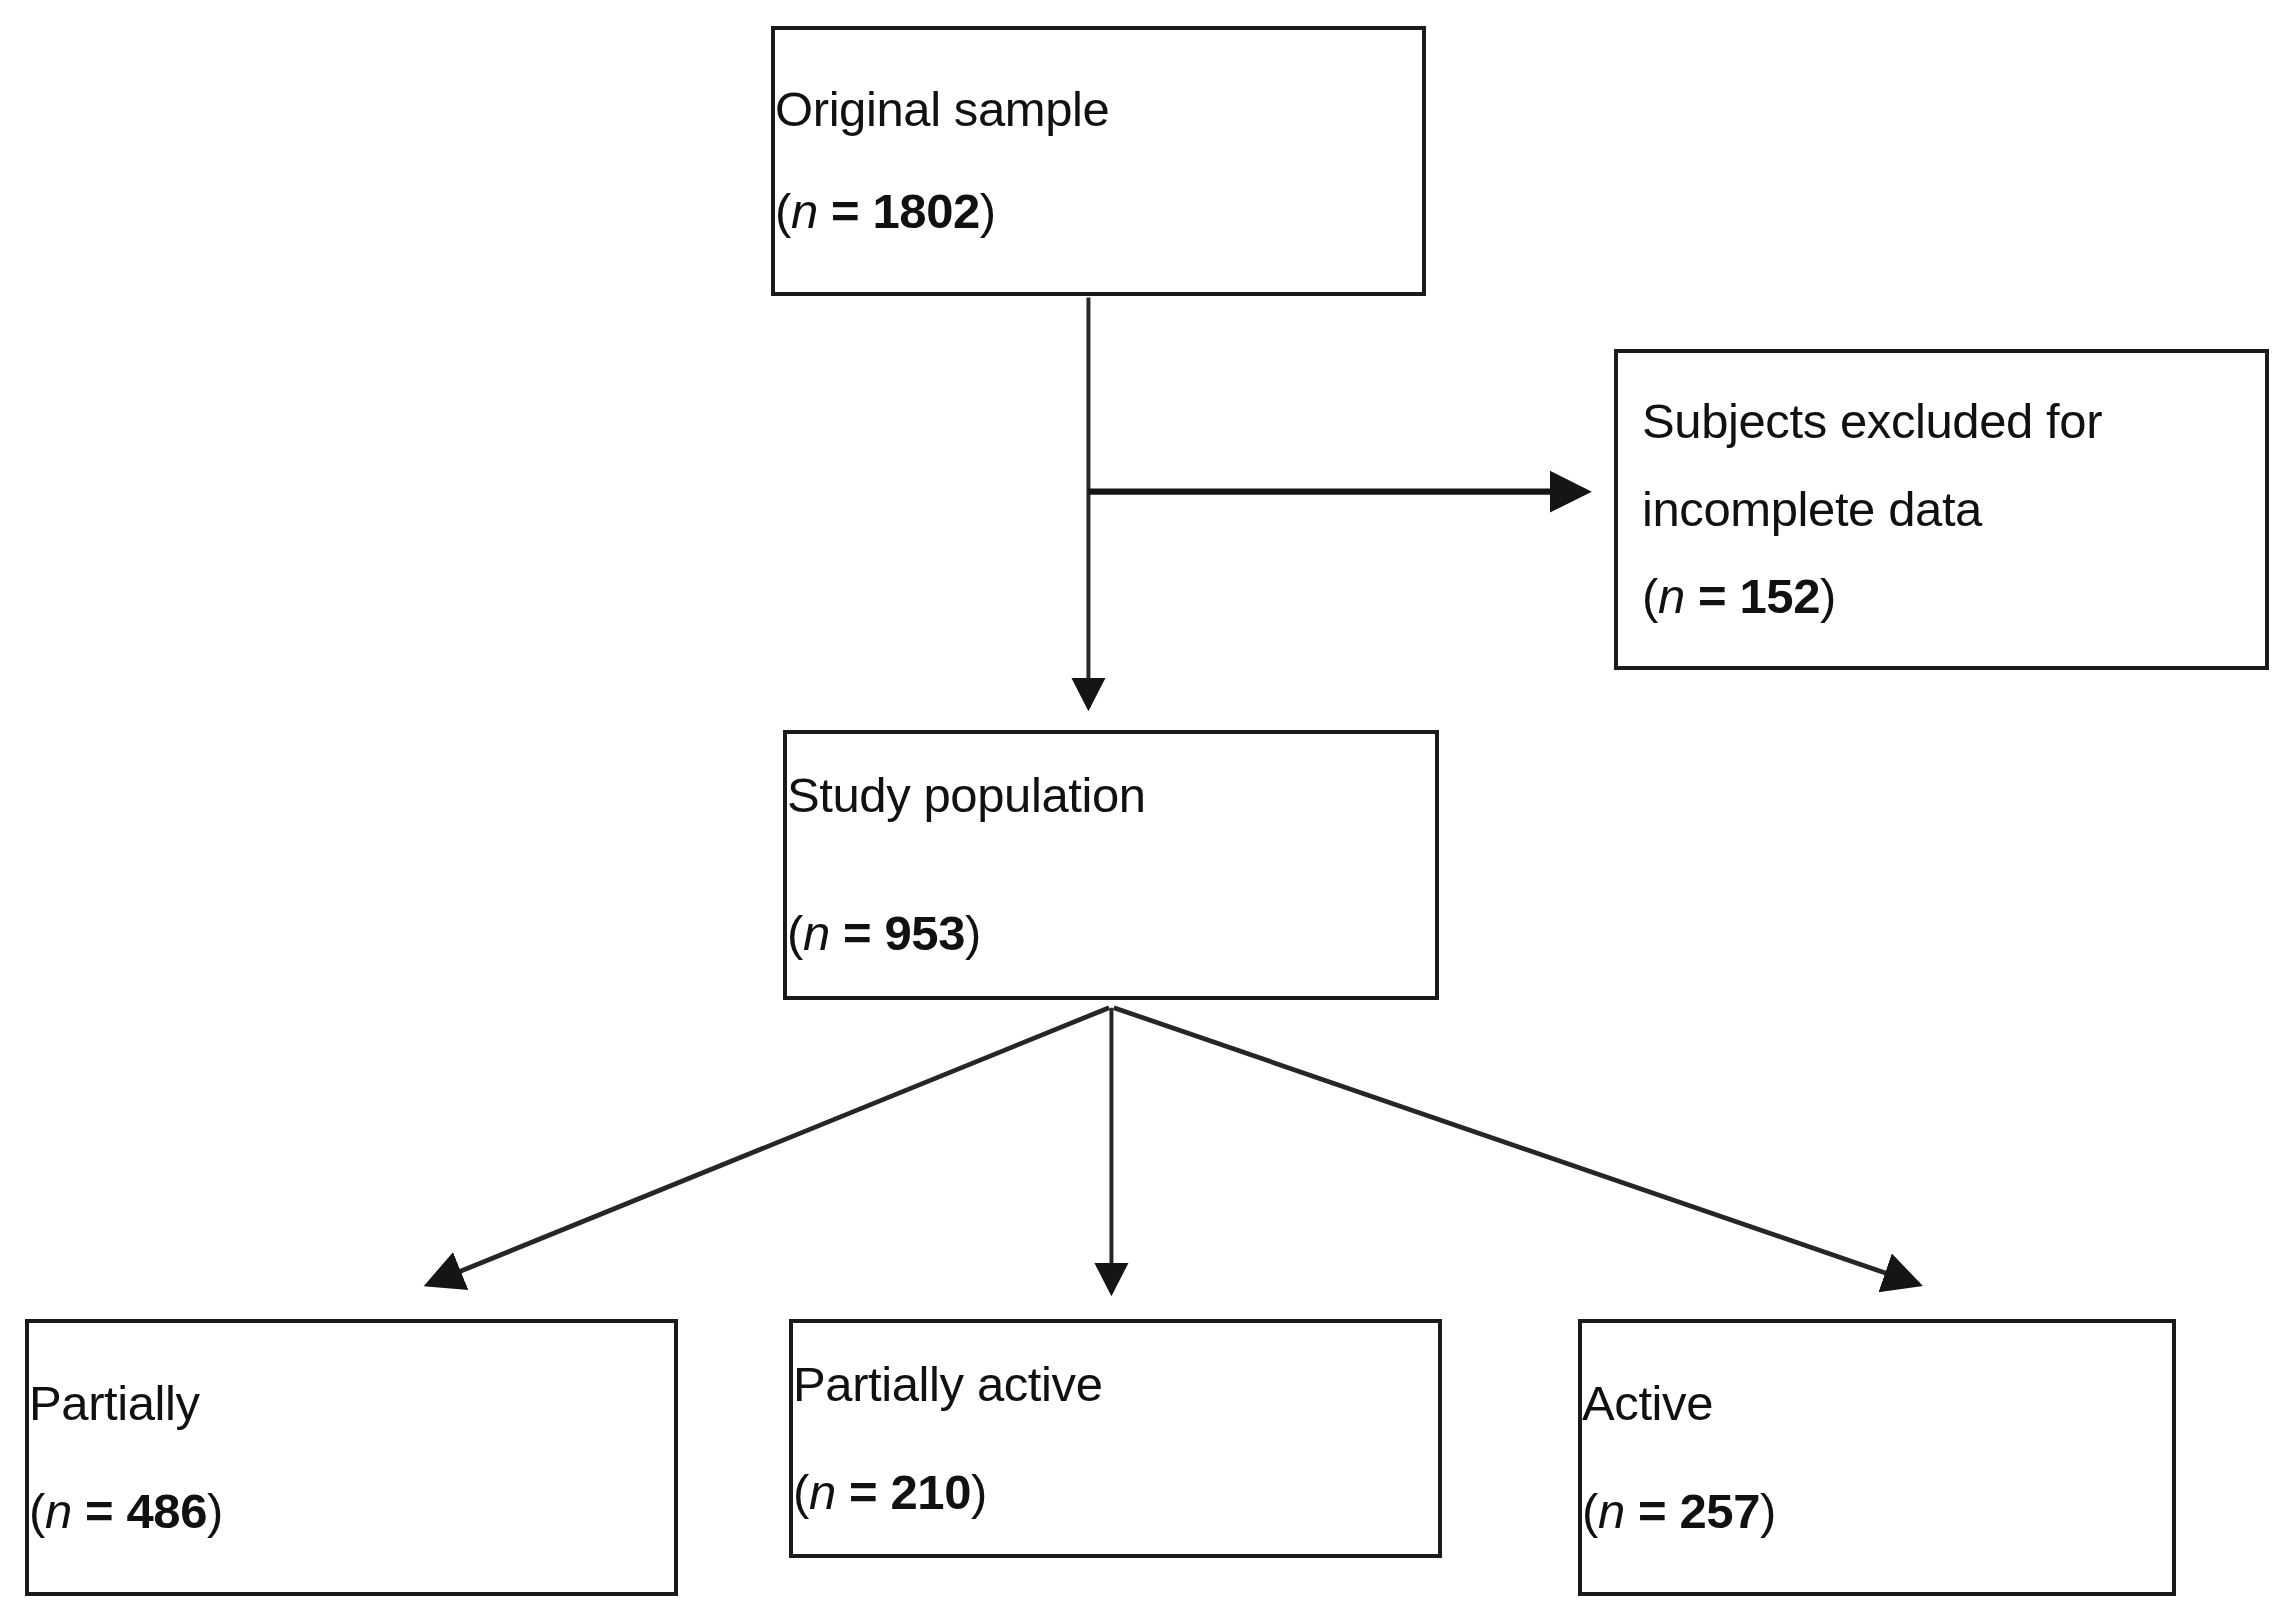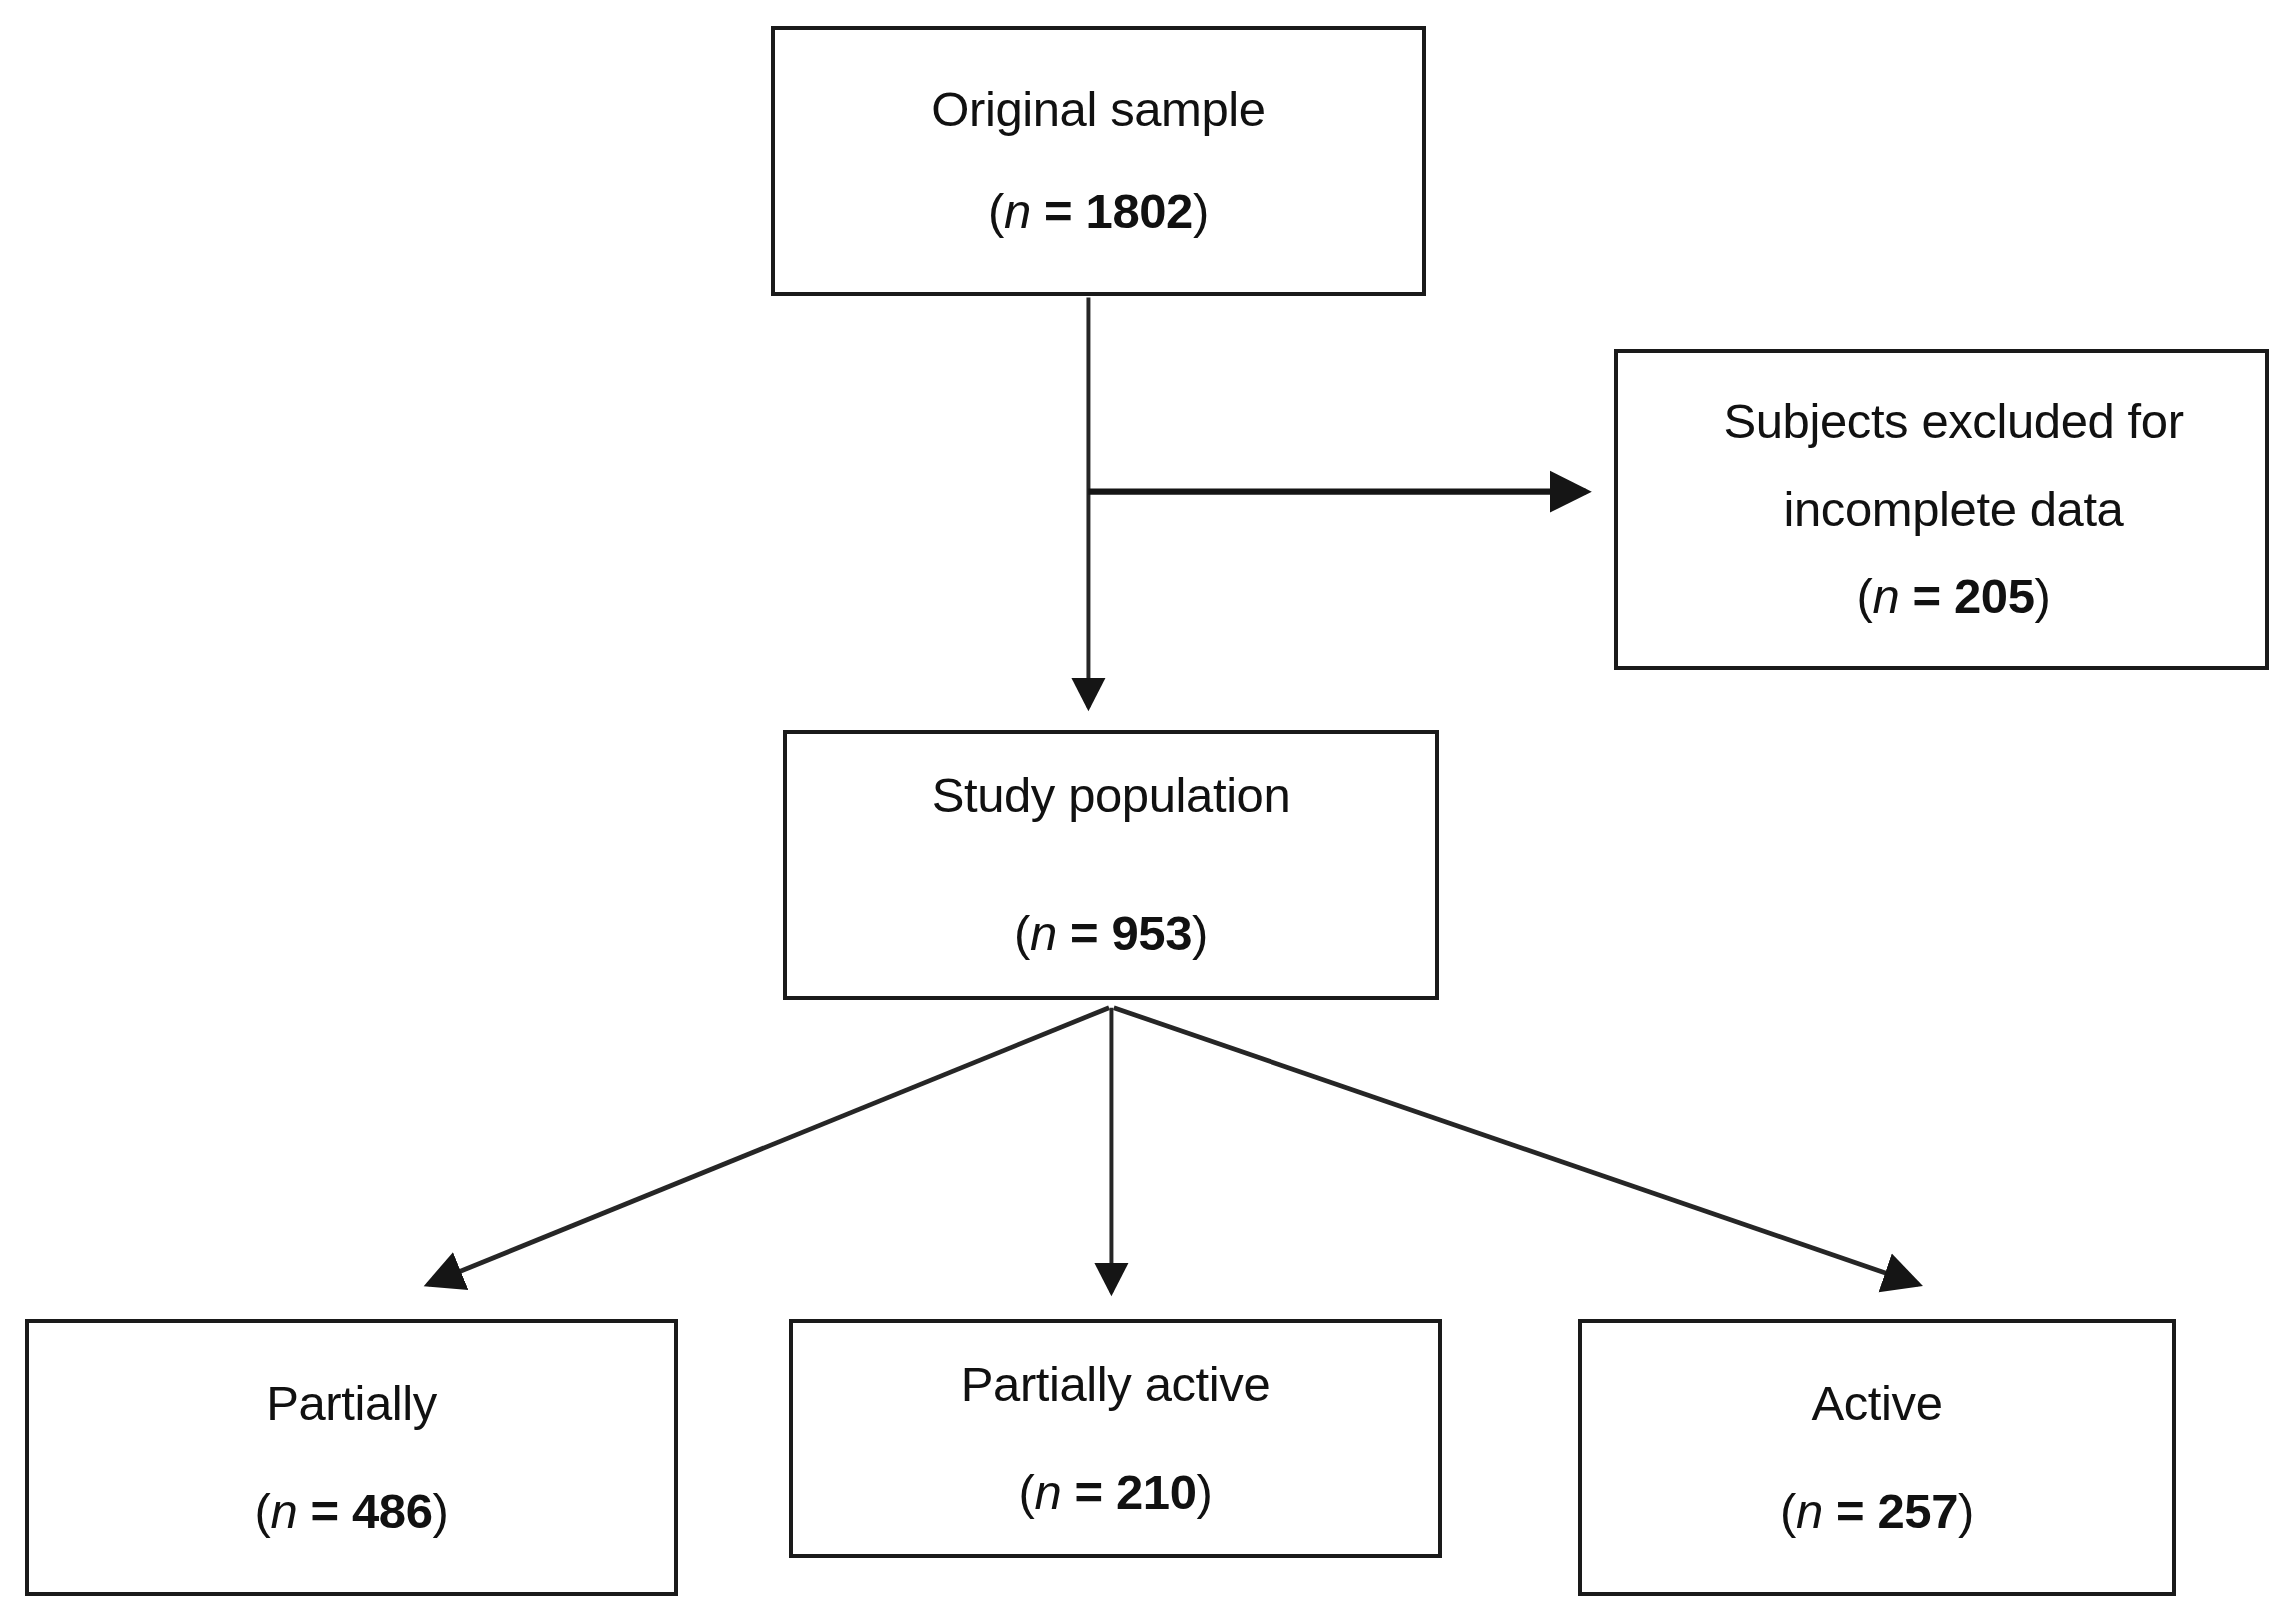--- a/index.html
+++ b/index.html
@@ -26,21 +26,21 @@
     height: 1623px;
     pointer-events: none;
   }
   .node {
     position: absolute;
     box-sizing: border-box;
     border: 4px solid #1a1a1a;
     background: #ffffff;
     display: flex;
     flex-direction: column;
-    align-items: center;
+    align-items: flex-start;
     justify-content: center;
     text-align: center;
     color: #111111;
   }
   .node-line {
     font-size: 49px;
     line-height: 1.05;
     letter-spacing: -0.4px;
     white-space: nowrap;
   }
@@ -108,21 +108,21 @@
     <div class="node-line node-title">Original sample</div>
     <div class="gap-sm"></div>
     <div class="node-line"><span>(</span><span class="n-italic">n</span><span class="n-bold"> = </span><span class="n-bold">1802</span><span>)</span></div>
   </div>
 
   <div class="node" id="node-excluded">
     <div class="node-line node-title two-line">Subjects excluded for</div>
     <div class="gap-md"></div>
     <div class="node-line">incomplete data</div>
     <div class="gap-md"></div>
-    <div class="node-line"><span>(</span><span class="n-italic">n</span><span class="n-bold"> = </span><span class="n-bold">205</span><span>)</span></div>
+    <div class="node-line"><span>(</span><span class="n-italic">n</span><span class="n-bold"> = </span><span class="n-bold">152</span><span>)</span></div>
   </div>
 
   <div class="node" id="node-study">
     <div class="node-line node-title">Study population</div>
     <div class="gap-sm"></div>
     <div class="node-line"><span>(</span><span class="n-italic">n</span><span class="n-bold"> = </span><span class="n-bold">953</span><span>)</span></div>
   </div>
 
   <div class="node" id="node-sedentary">
     <div class="node-line node-title">Partially</div>

